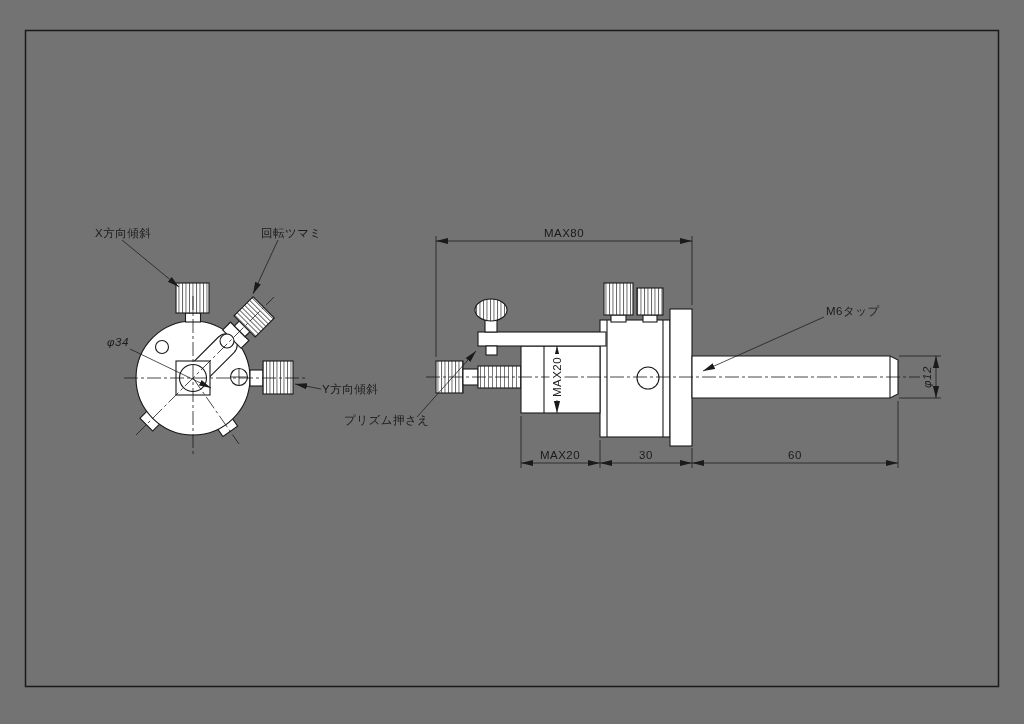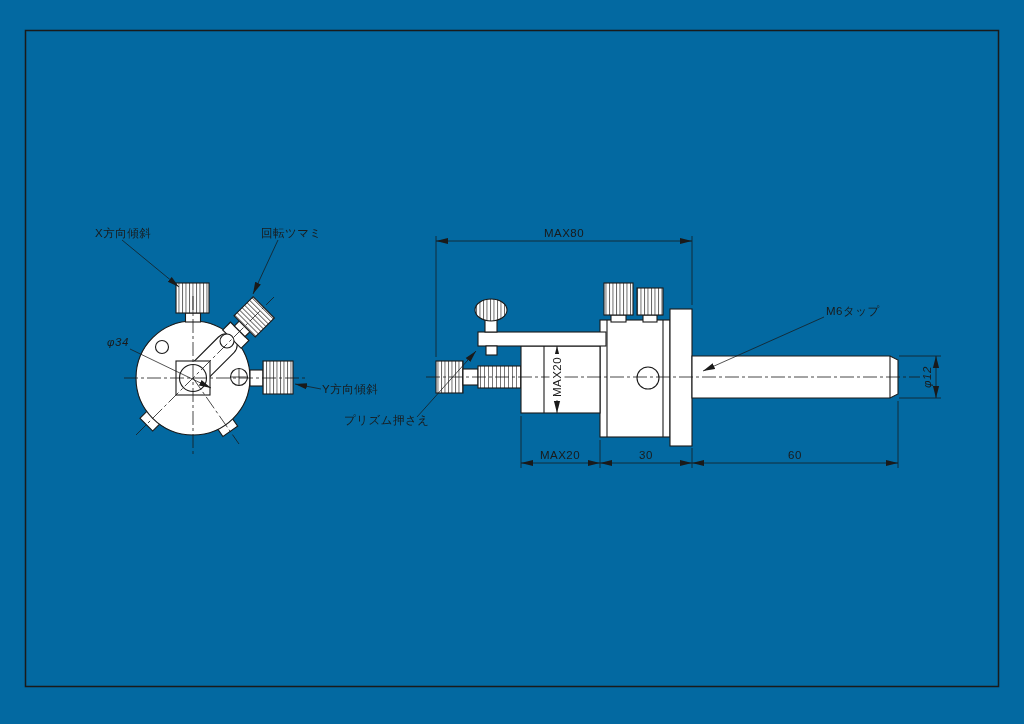--- a/index.html
+++ b/index.html
@@ -1,16 +1,16 @@
 <!DOCTYPE html>
 <html><head>
 <meta charset="utf-8">
 <style>
   html,body{margin:0;padding:0;background:#ffffff;}
-  .sheet{position:relative;width:1024px;height:724px;background:#0369a1;overflow:hidden;}
+  .sheet{position:relative;width:1024px;height:724px;background:#737373;overflow:hidden;}
   svg{display:block;}
   .ol{fill:#ffffff;stroke:#1a1a1a;stroke-width:1.1;}
   .ln{fill:none;stroke:#1a1a1a;stroke-width:1.1;}
   .thin{fill:none;stroke:#1a1a1a;stroke-width:0.8;}
   .cl{fill:none;stroke:#1a1a1a;stroke-width:0.8;stroke-dasharray:14 3 3 3;}
   .dim{fill:none;stroke:#1a1a1a;stroke-width:0.75;}
   .knurlf{fill:url(#knurl);stroke:#1a1a1a;stroke-width:1.1;}
   .threadf{fill:url(#thread);stroke:#1a1a1a;stroke-width:1.1;}
   .txt{font-family:"Liberation Sans",sans-serif;font-size:11.5px;fill:#1a1a1a;letter-spacing:0.5px;}
   .dia{font-style:italic;}

